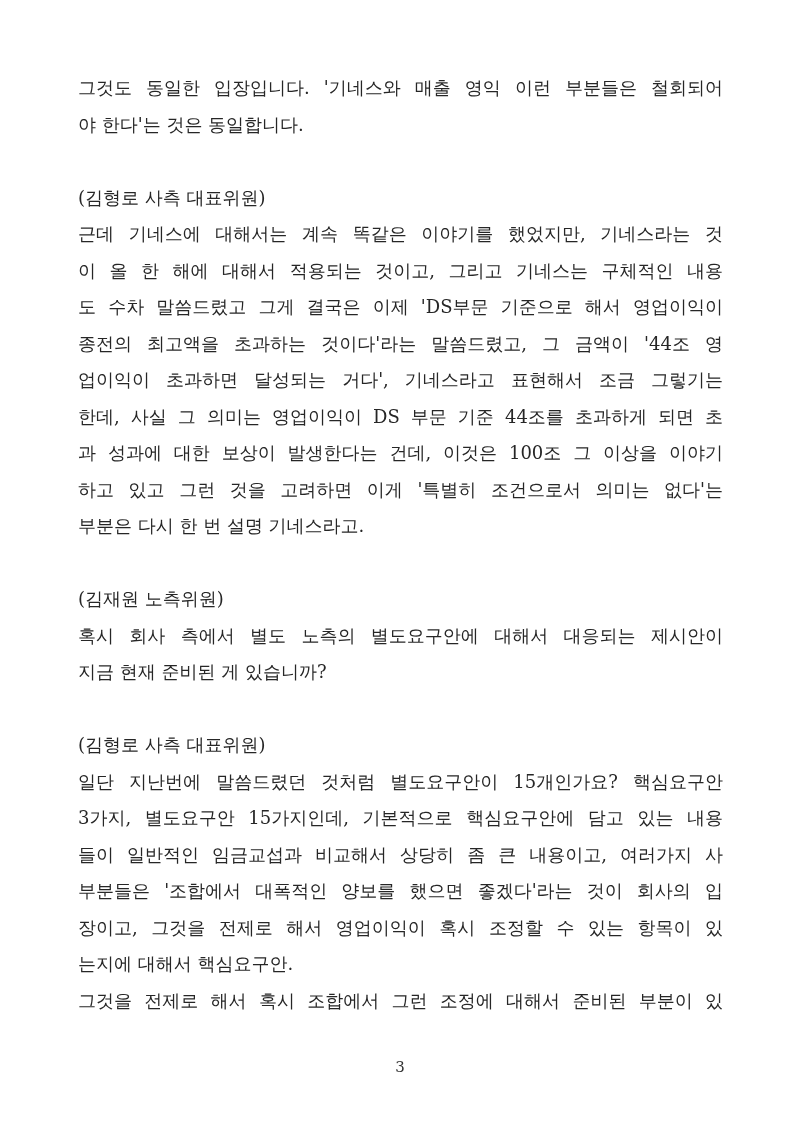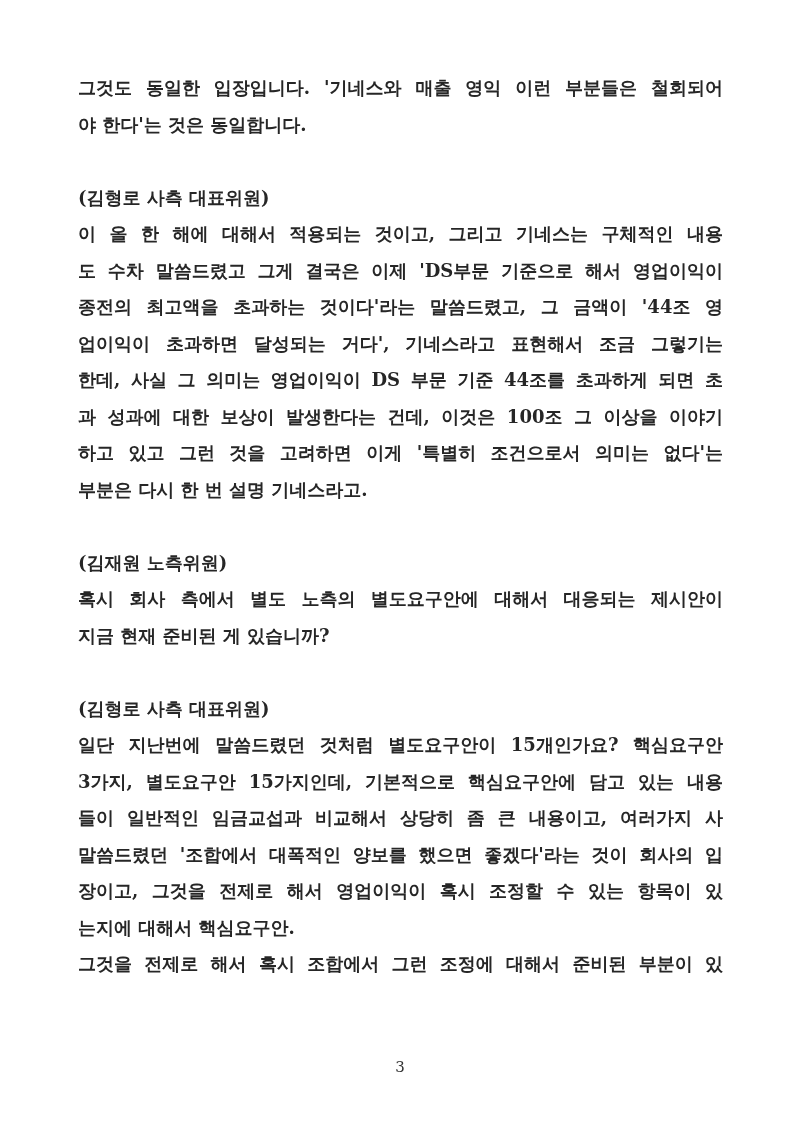--- a/index.html
+++ b/index.html
@@ -26,21 +26,20 @@
     left: 78px;
     top: 70px;
     width: 645px;
     color: #262626;
     font-size: 18px;
   }
   .tl {
     line-height: 36.5px;
     height: 36.5px;
     white-space: normal;
-    font-weight: bold;
   }
   .tl.j {
     text-align: justify;
     text-align-last: justify;
     text-justify: inter-word;
   }
   .tl.p {
     text-align: center;
     text-align-last: left;
   }
@@ -60,36 +59,37 @@
 </style>
 </head>
 <body>
 
 <div class="page">
   <div class="doc-body" id="doc-body">
       <div class="tl j">그것도 동일한 입장입니다. '기네스와 매출 영익 이런 부분들은 철회되어</div>
       <div class="tl p">야 한다'는 것은 동일합니다.</div>
       <div class="gap"></div>
       <div class="tl p">(김형로 사측 대표위원)</div>
+      <div class="tl j">근데 기네스에 대해서는 계속 똑같은 이야기를 했었지만, 기네스라는 것</div>
       <div class="tl j">이 올 한 해에 대해서 적용되는 것이고, 그리고 기네스는 구체적인 내용</div>
       <div class="tl j">도 수차 말씀드렸고 그게 결국은 이제 'DS부문 기준으로 해서 영업이익이</div>
       <div class="tl j">종전의 최고액을 초과하는 것이다'라는 말씀드렸고, 그 금액이 '44조 영</div>
       <div class="tl j">업이익이 초과하면 달성되는 거다', 기네스라고 표현해서 조금 그렇기는</div>
       <div class="tl j">한데, 사실 그 의미는 영업이익이 DS 부문 기준 44조를 초과하게 되면 초</div>
       <div class="tl j">과 성과에 대한 보상이 발생한다는 건데, 이것은 100조 그 이상을 이야기</div>
       <div class="tl j">하고 있고 그런 것을 고려하면 이게 '특별히 조건으로서 의미는 없다'는</div>
       <div class="tl p">부분은 다시 한 번 설명 기네스라고.</div>
       <div class="gap"></div>
       <div class="tl p">(김재원 노측위원)</div>
       <div class="tl j">혹시 회사 측에서 별도 노측의 별도요구안에 대해서 대응되는 제시안이</div>
       <div class="tl p">지금 현재 준비된 게 있습니까?</div>
       <div class="gap"></div>
       <div class="tl p">(김형로 사측 대표위원)</div>
       <div class="tl j">일단 지난번에 말씀드렸던 것처럼 별도요구안이 15개인가요? 핵심요구안</div>
       <div class="tl j">3가지, 별도요구안 15가지인데, 기본적으로 핵심요구안에 담고 있는 내용</div>
       <div class="tl j">들이 일반적인 임금교섭과 비교해서 상당히 좀 큰 내용이고, 여러가지 사</div>
-      <div class="tl j">말씀드렸던 '조합에서 대폭적인 양보를 했으면 좋겠다'라는 것이 회사의 입</div>
+      <div class="tl j">부분들은 '조합에서 대폭적인 양보를 했으면 좋겠다'라는 것이 회사의 입</div>
       <div class="tl j">장이고, 그것을 전제로 해서 영업이익이 혹시 조정할 수 있는 항목이 있</div>
       <div class="tl p">는지에 대해서 핵심요구안.</div>
       <div class="tl j">그것을 전제로 해서 혹시 조합에서 그런 조정에 대해서 준비된 부분이 있</div>
     </div>
   <div class="page-number">3</div>
 </div>
 
 </body></html>

